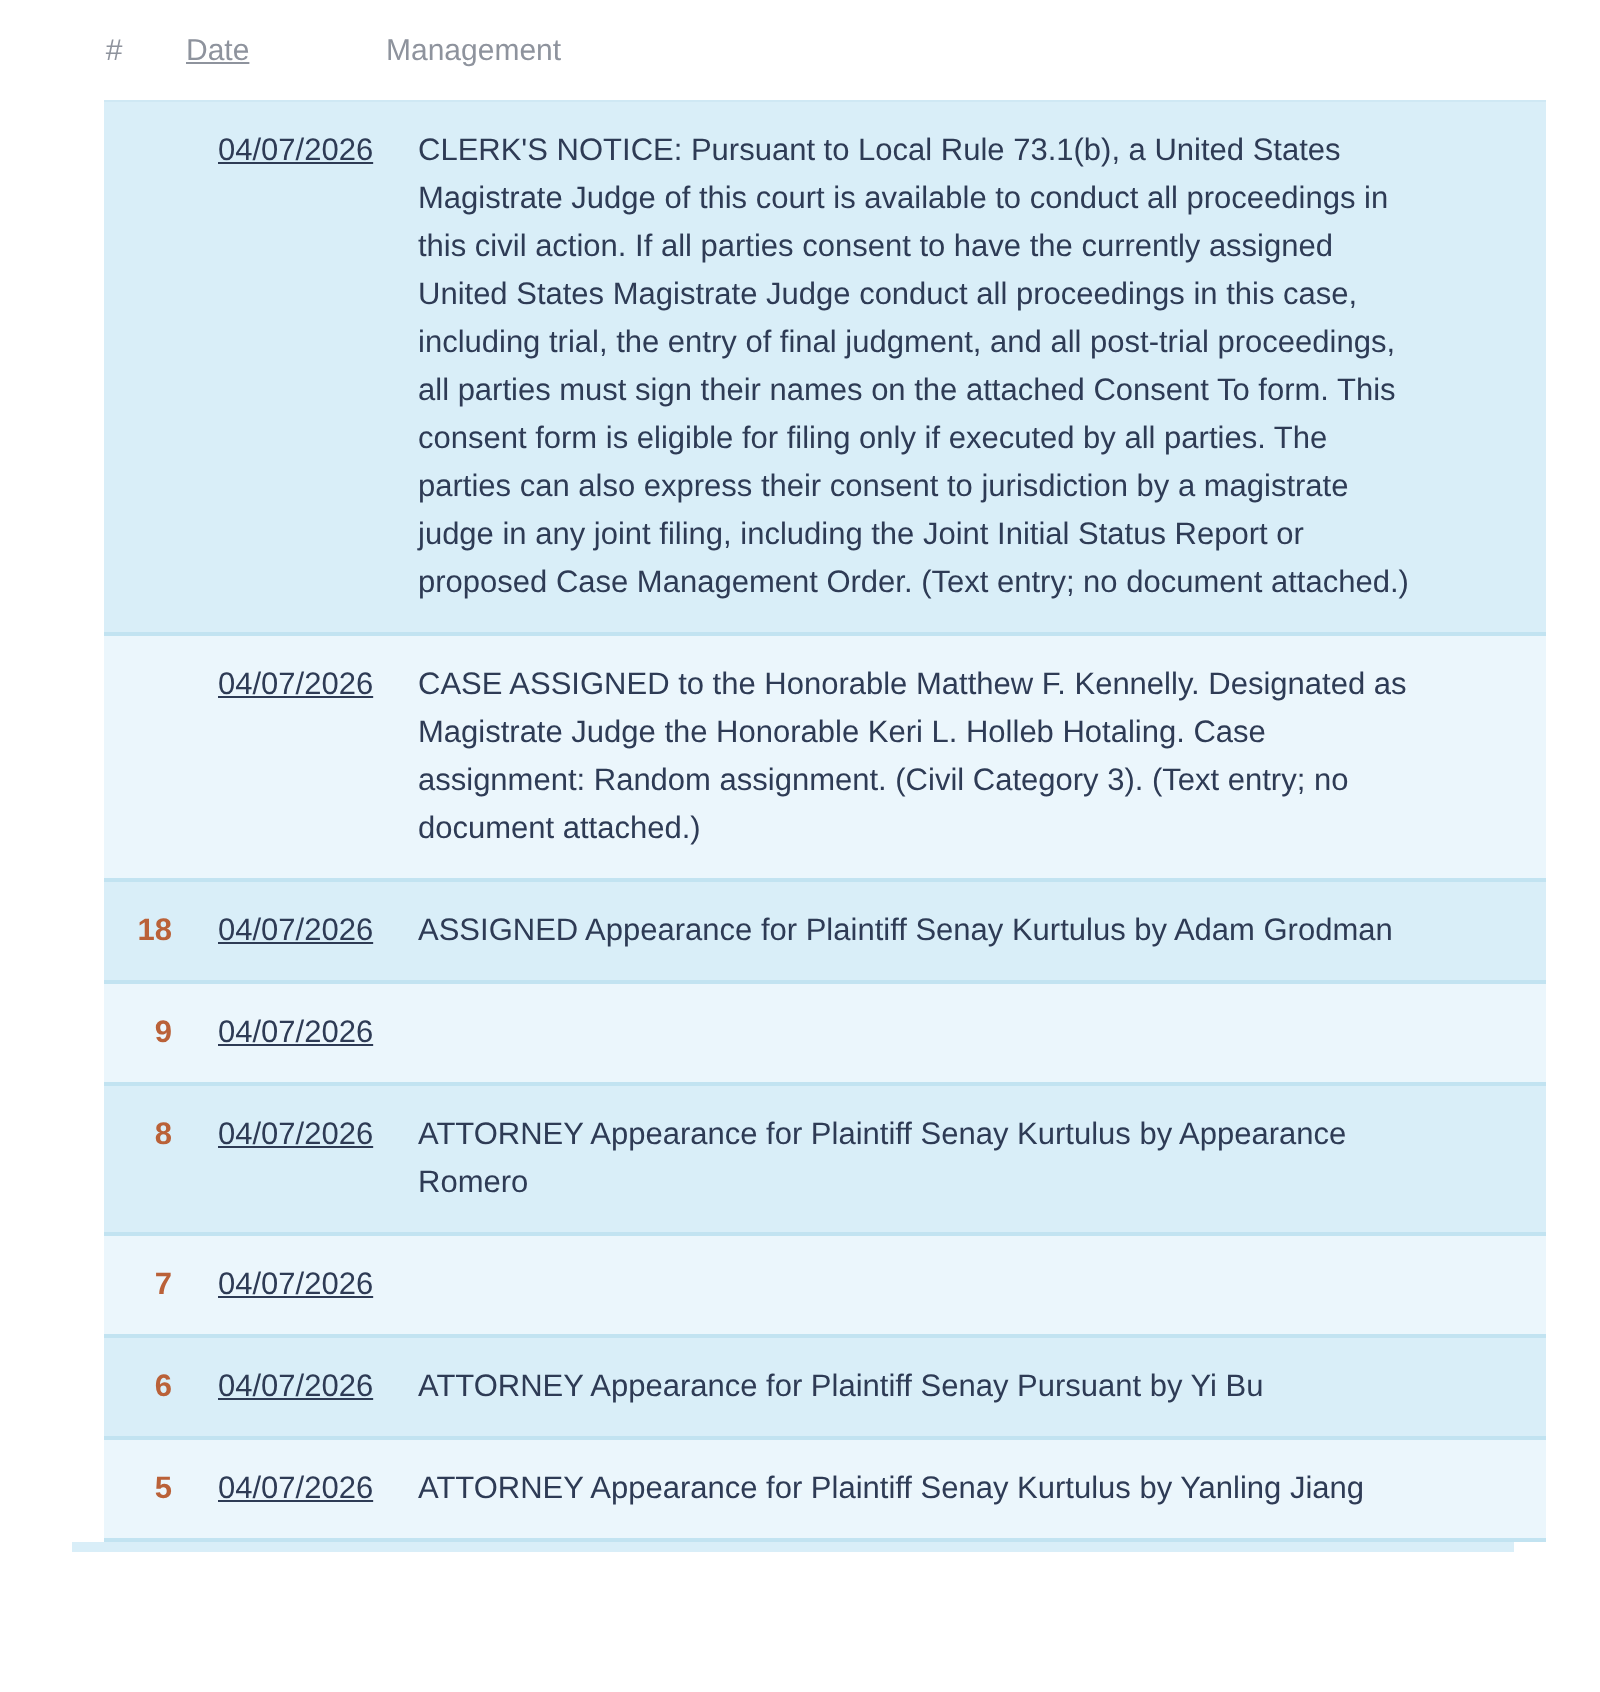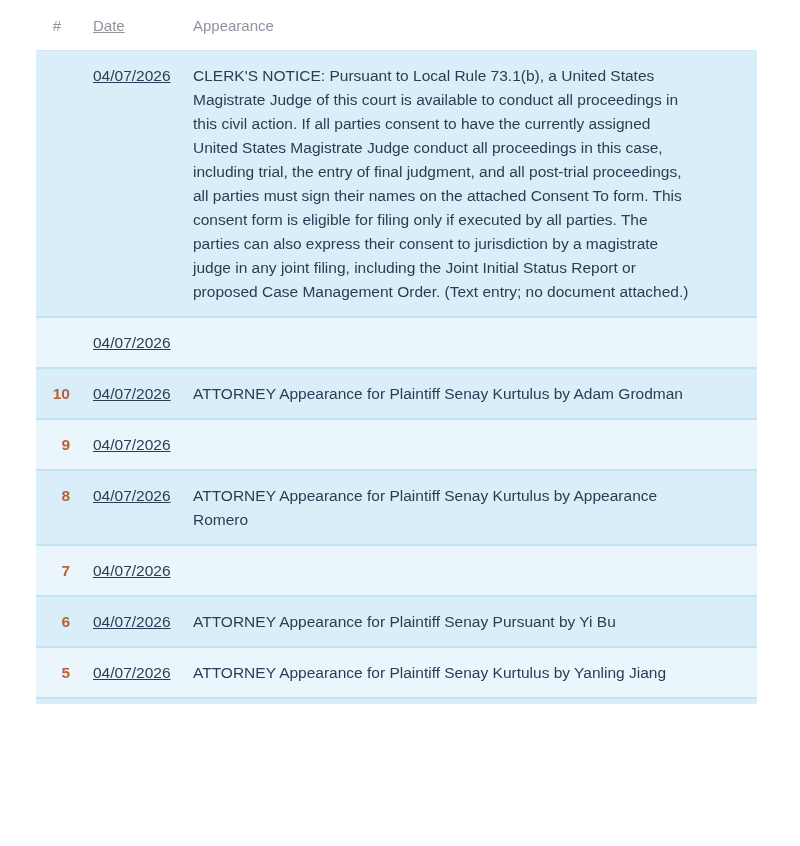--- a/index.html
+++ b/index.html
@@ -40,21 +40,21 @@
     white-space: nowrap;
     text-decoration: underline;
   }
   .cell-desc {
     flex: none;
     width: 505px;
   }
   
   .row {
     display: flex;
-    margin-left: 36px;
+    margin-left: 52px;
     width: 721px;
     padding: 13px 0 12px 0;
     border-bottom: 2px solid var(--divider, #c2e3f1);
     font-size: 15.5px;
     line-height: 24px;
     color: var(--body-text, #2e3b55);
   }
   .row.alt-a { background: var(--row-blue, #d9eef8); }
   .row.alt-b { background: var(--row-pale, #ebf6fc); }
   .rows-wrap > .row:first-child { border-top: 1px solid #cfe8f4; }
@@ -71,45 +71,46 @@
   }
 </style>
 </head>
 <body>
 
 <div class="page">
 
   <div class="header-row">
     <div class="cell-num">#</div>
     <div class="cell-date">Date</div>
-    <div class="cell-desc">Appearance</div>
+    <div class="cell-desc">Management</div>
   </div>
 
   <div class="rows-wrap" id="rows">
   <div class="row alt-a">
     <div class="cell-num">
       <span class="entry-number"></span>
     </div>
     <div class="cell-date">04/07/2026</div>
     <div class="cell-desc">CLERK'S NOTICE: Pursuant to Local Rule 73.1(b), a United States Magistrate Judge of this court is available to conduct all proceedings in this civil action. If all parties consent to have the currently assigned United States Magistrate Judge conduct all proceedings in this case, including trial, the entry of final judgment, and all post-trial proceedings, all parties must sign their names on the attached Consent To form. This consent form is eligible for filing only if executed by all parties. The parties can also express their consent to jurisdiction by a magistrate judge in any joint filing, including the Joint Initial Status Report or proposed Case Management Order. (Text entry; no document attached.)</div>
   </div>
 
   <div class="row alt-b">
     <div class="cell-num">
       <span class="entry-number"></span>
     </div>
     <div class="cell-date">04/07/2026</div>
+    <div class="cell-desc">CASE ASSIGNED to the Honorable Matthew F. Kennelly. Designated as Magistrate Judge the Honorable Keri L. Holleb Hotaling. Case assignment: Random assignment. (Civil Category 3). (Text entry; no document attached.)</div>
   </div>
 
   <div class="row alt-a">
     <div class="cell-num">
-      <span class="entry-number">10</span>
+      <span class="entry-number">18</span>
     </div>
     <div class="cell-date">04/07/2026</div>
-    <div class="cell-desc">ATTORNEY Appearance for Plaintiff Senay Kurtulus by Adam Grodman</div>
+    <div class="cell-desc">ASSIGNED Appearance for Plaintiff Senay Kurtulus by Adam Grodman</div>
   </div>
 
   <div class="row alt-b">
     <div class="cell-num">
       <span class="entry-number">9</span>
     </div>
     <div class="cell-date">04/07/2026</div>
   </div>
 
   <div class="row alt-a">

